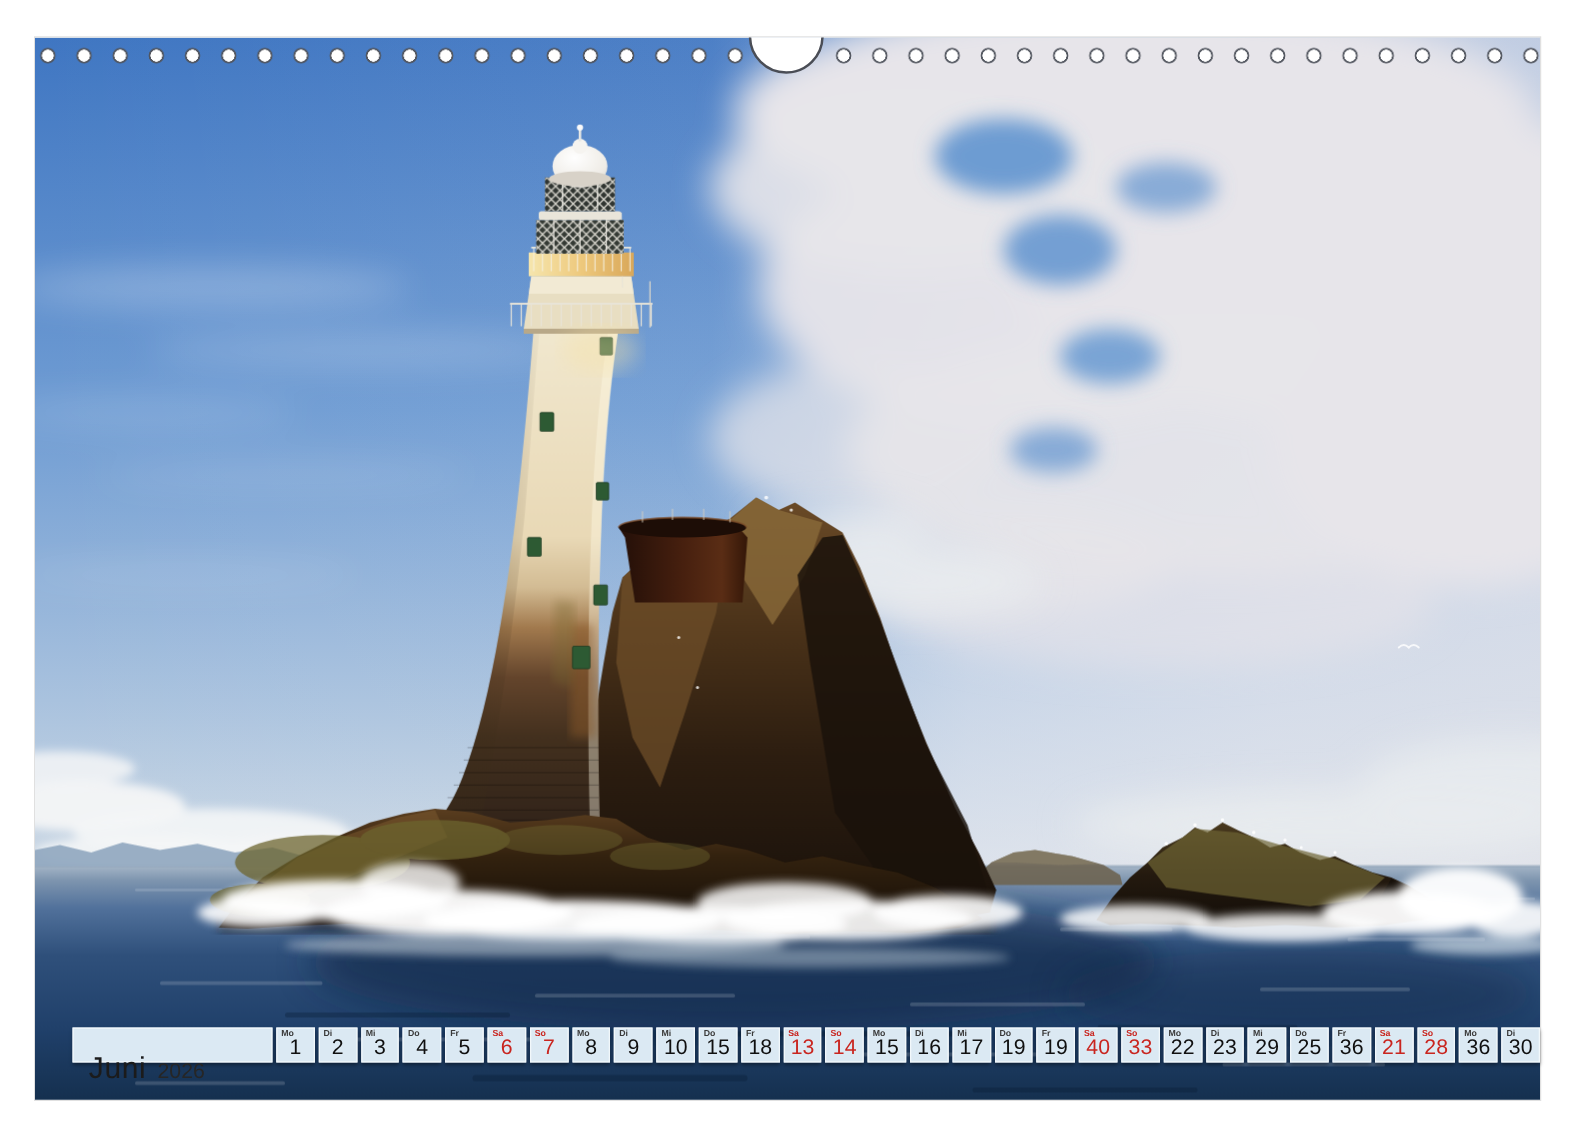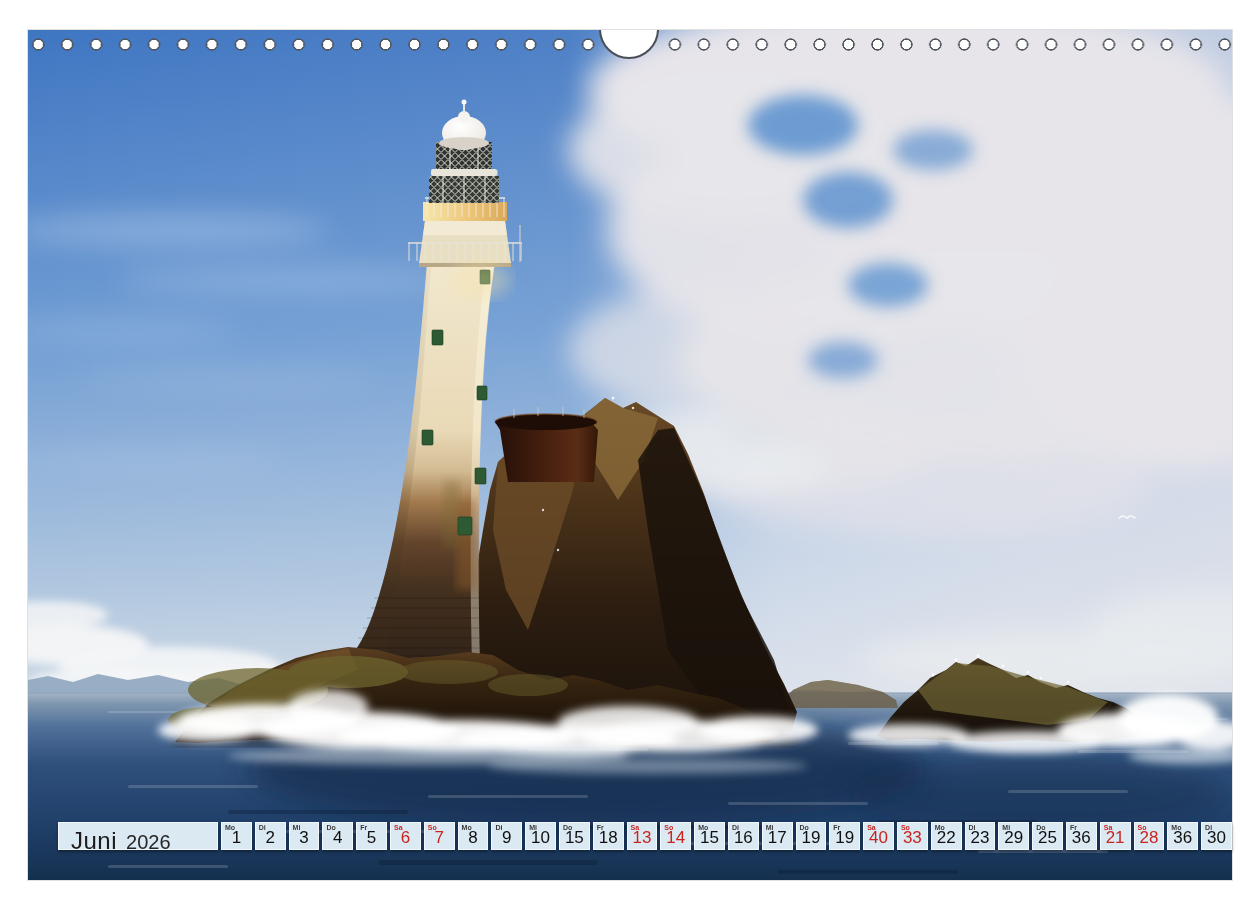--- a/index.html
+++ b/index.html
@@ -12,24 +12,24 @@
   .holes{position:absolute;left:0;top:8px;width:100%;height:13px;pointer-events:none;
     background-image:radial-gradient(circle 6.5px at 50% 50%,
       #ffffff 0 4.6px,#51555e 4.9px 5.9px,rgba(0,0,0,0) 6.4px);
     background-size:28.95px 13px;background-repeat:repeat-x;background-position:-4.2px 0;}
   
   .cutout{position:absolute;left:571px;top:-31px;width:60px;height:60px;border-radius:50%;
           background:#ffffff;border:2px solid #4a4d55;box-sizing:border-box;}
   
   .strip{position:absolute;left:58px;top:822px;width:1174px;height:28px;display:flex;gap:3px;}
   .month-box{flex:0 0 160px;background:#dbe9f3;border:1px solid #f2f8fb;box-sizing:border-box;
-             display:flex;align-items:baseline;padding:5px 0 0 12px;
+             display:flex;align-items:baseline;padding:19px 0 0 12px;
              box-shadow:0 2px 3px rgba(0,0,0,.4);}
   .month{font-size:24px;line-height:26px;color:#1b1b1b;letter-spacing:.5px;}
-  .year{font-size:20px;color:#262626;margin-left:9px;}
+  .year{font-size:17px;color:#262626;margin-left:9px;}
   .day-cell{flex:1 1 0;position:relative;background:#dbe9f3;border:1px solid #f2f8fb;
             box-sizing:border-box;box-shadow:0 2px 3px rgba(0,0,0,.4);}
   .day-cell .wd{position:absolute;top:1px;left:3px;font-size:7px;font-weight:bold;color:#3a3a3a;}
   .day-cell .num{position:absolute;left:0;right:0;bottom:1px;text-align:center;
                  font-size:17px;color:#101010;}
   .day-cell.weekend .wd,.day-cell.weekend .num{color:#c9251f;}
 </style>
 </head>
 <body>
 

